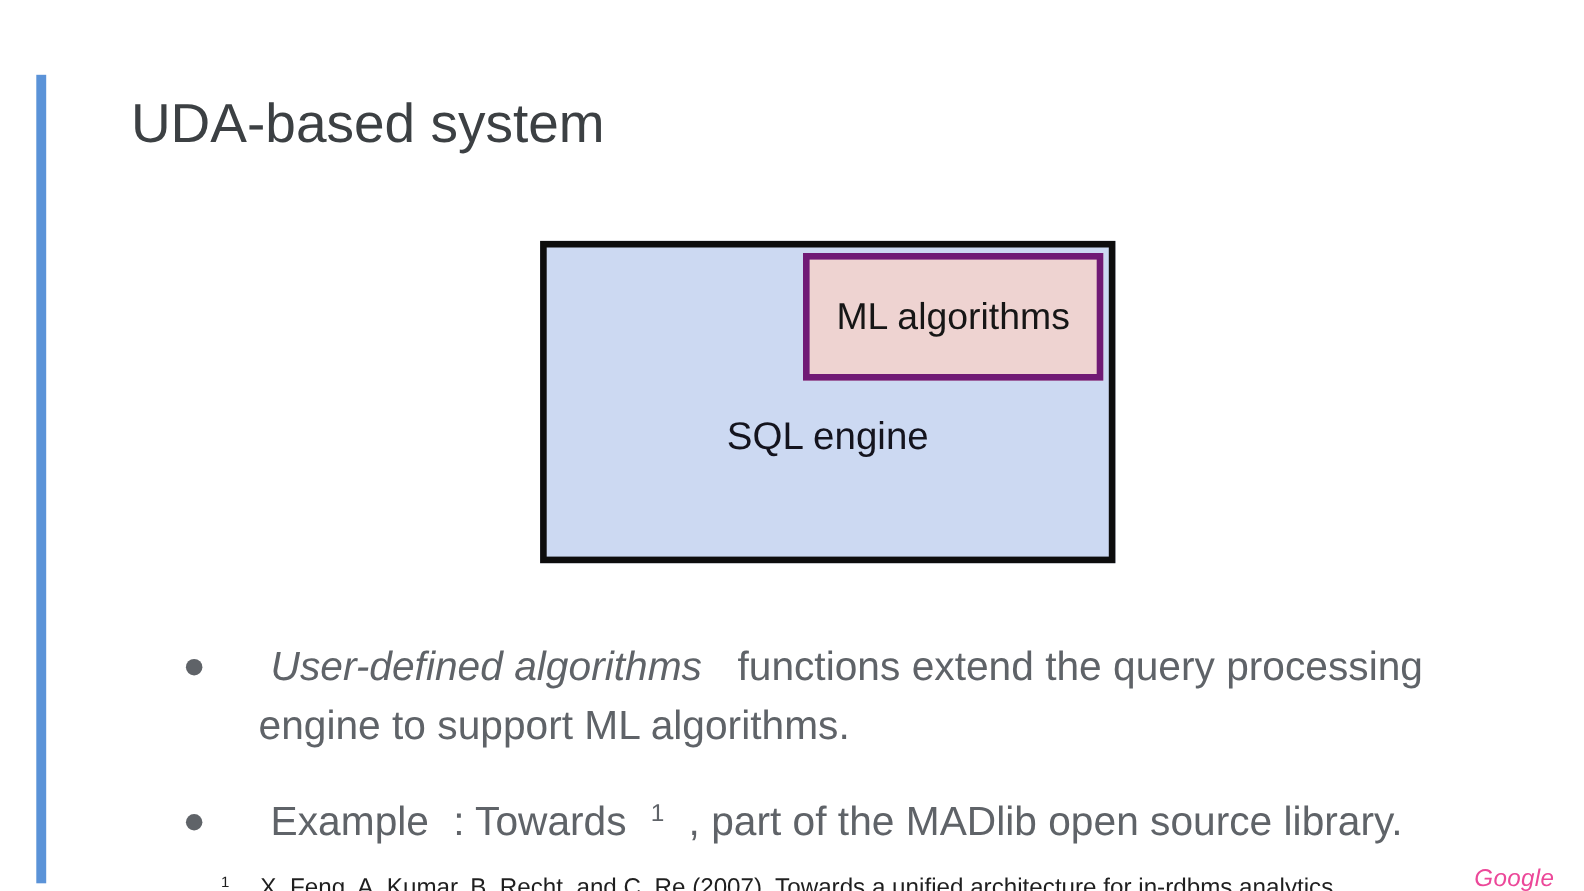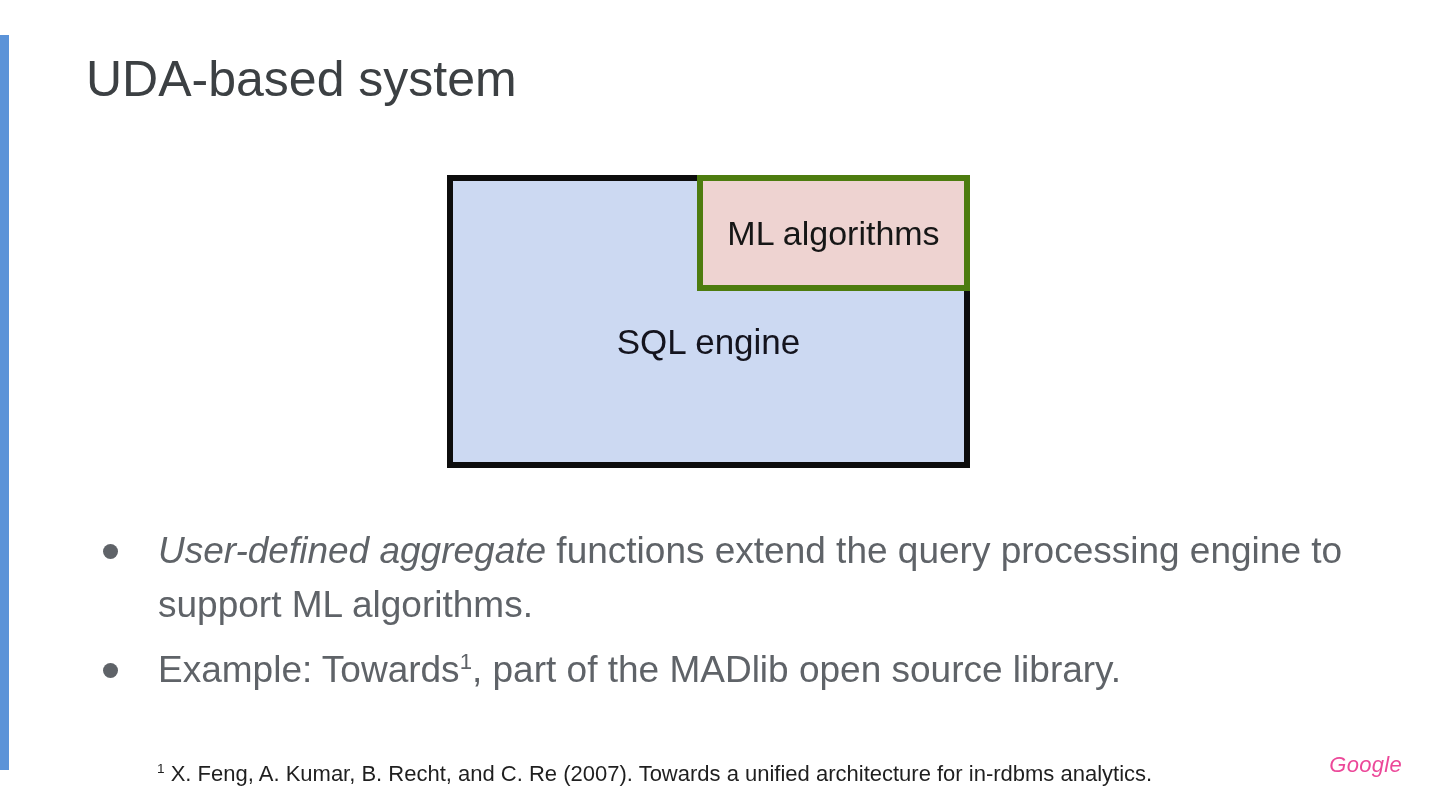--- a/index.html
+++ b/index.html
@@ -1,15 +1,15 @@
 <!DOCTYPE html>
 <html><head>
 <meta charset="utf-8">
 <style>
-  * { margin: 0; padding: 0; box-sizing: border-box; }
+  * { margin: 11px; padding: 0; box-sizing: border-box; }
   html, body { width: 1440px; height: 810px; }
   body {
     position: relative;
     width: 1440px;
     height: 810px;
     background: #ffffff;
     font-family: "Liberation Sans", sans-serif;
     overflow: hidden;
   }
 
@@ -40,21 +40,21 @@
     position: relative;
     width: 100%; height: 100%;
     background: #ccd9f2;
     border: 6px solid #0d0d0d;
   }
   .ml-box {
     position: absolute;
     top: -6px; right: -6px;
     width: 273px; height: 116px;
     background: #eed3d1;
-    border: 6px solid #4d7c0f;
+    border: 6px solid #701a75;
     display: flex;
     align-items: center;
     justify-content: center;
   }
   .ml-label {
     font-size: 34px;
     color: #161616;
     white-space: nowrap;
   }
   .sql-label {
@@ -128,21 +128,21 @@
     <div class="sql-label">SQL engine</div>
   </div>
 </div>
 
 <div class="bullet-list">
 
   <div class="bullet-item">
     <span class="bullet-dot-col">
       <span class="bullet-dot"></span>
     </span>
-    <span class="bullet-text"><span class="italic-seg">User-defined aggregate</span><span> functions extend the query processing engine to support ML algorithms.</span></span>
+    <span class="bullet-text"><span class="italic-seg">User-defined algorithms</span><span> functions extend the query processing engine to support ML algorithms.</span></span>
   </div>
 
   <div class="bullet-item">
     <span class="bullet-dot-col">
       <span class="bullet-dot"></span>
     </span>
     <span class="bullet-text"><span class="bold-seg">Example</span><span>: Towards</span><sup class="ref">1</sup><span>, part of the MADlib open source library.</span></span>
   </div>
 
 </div>

